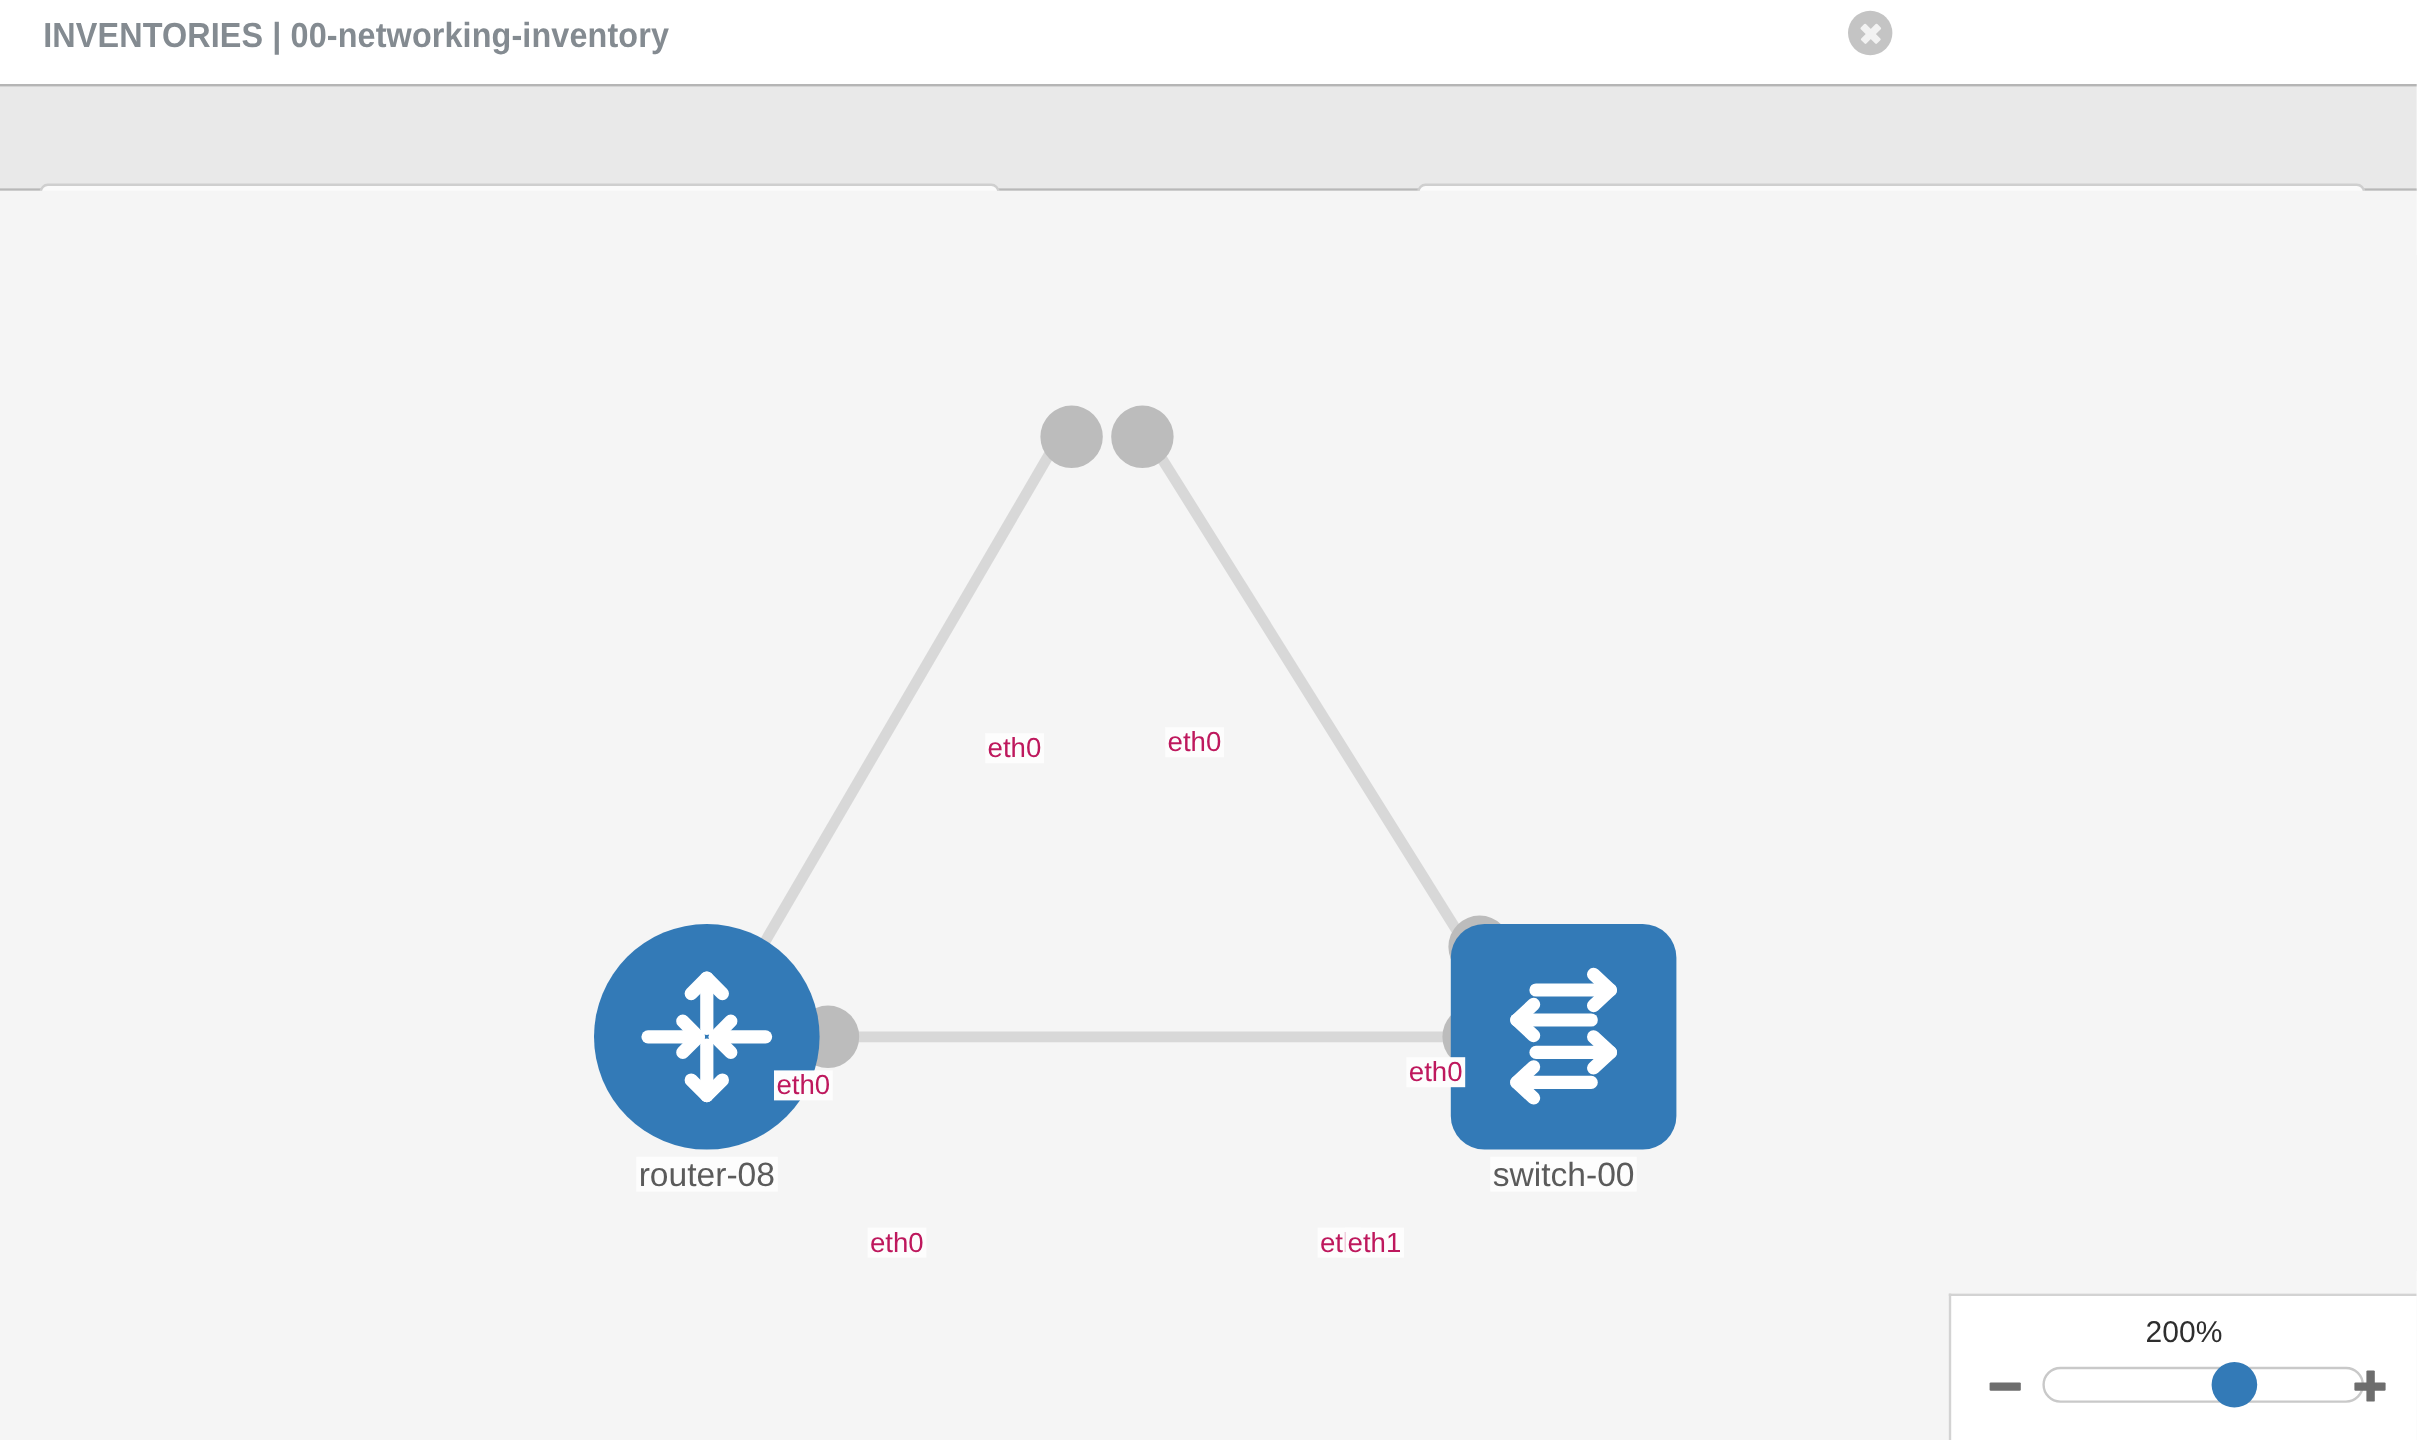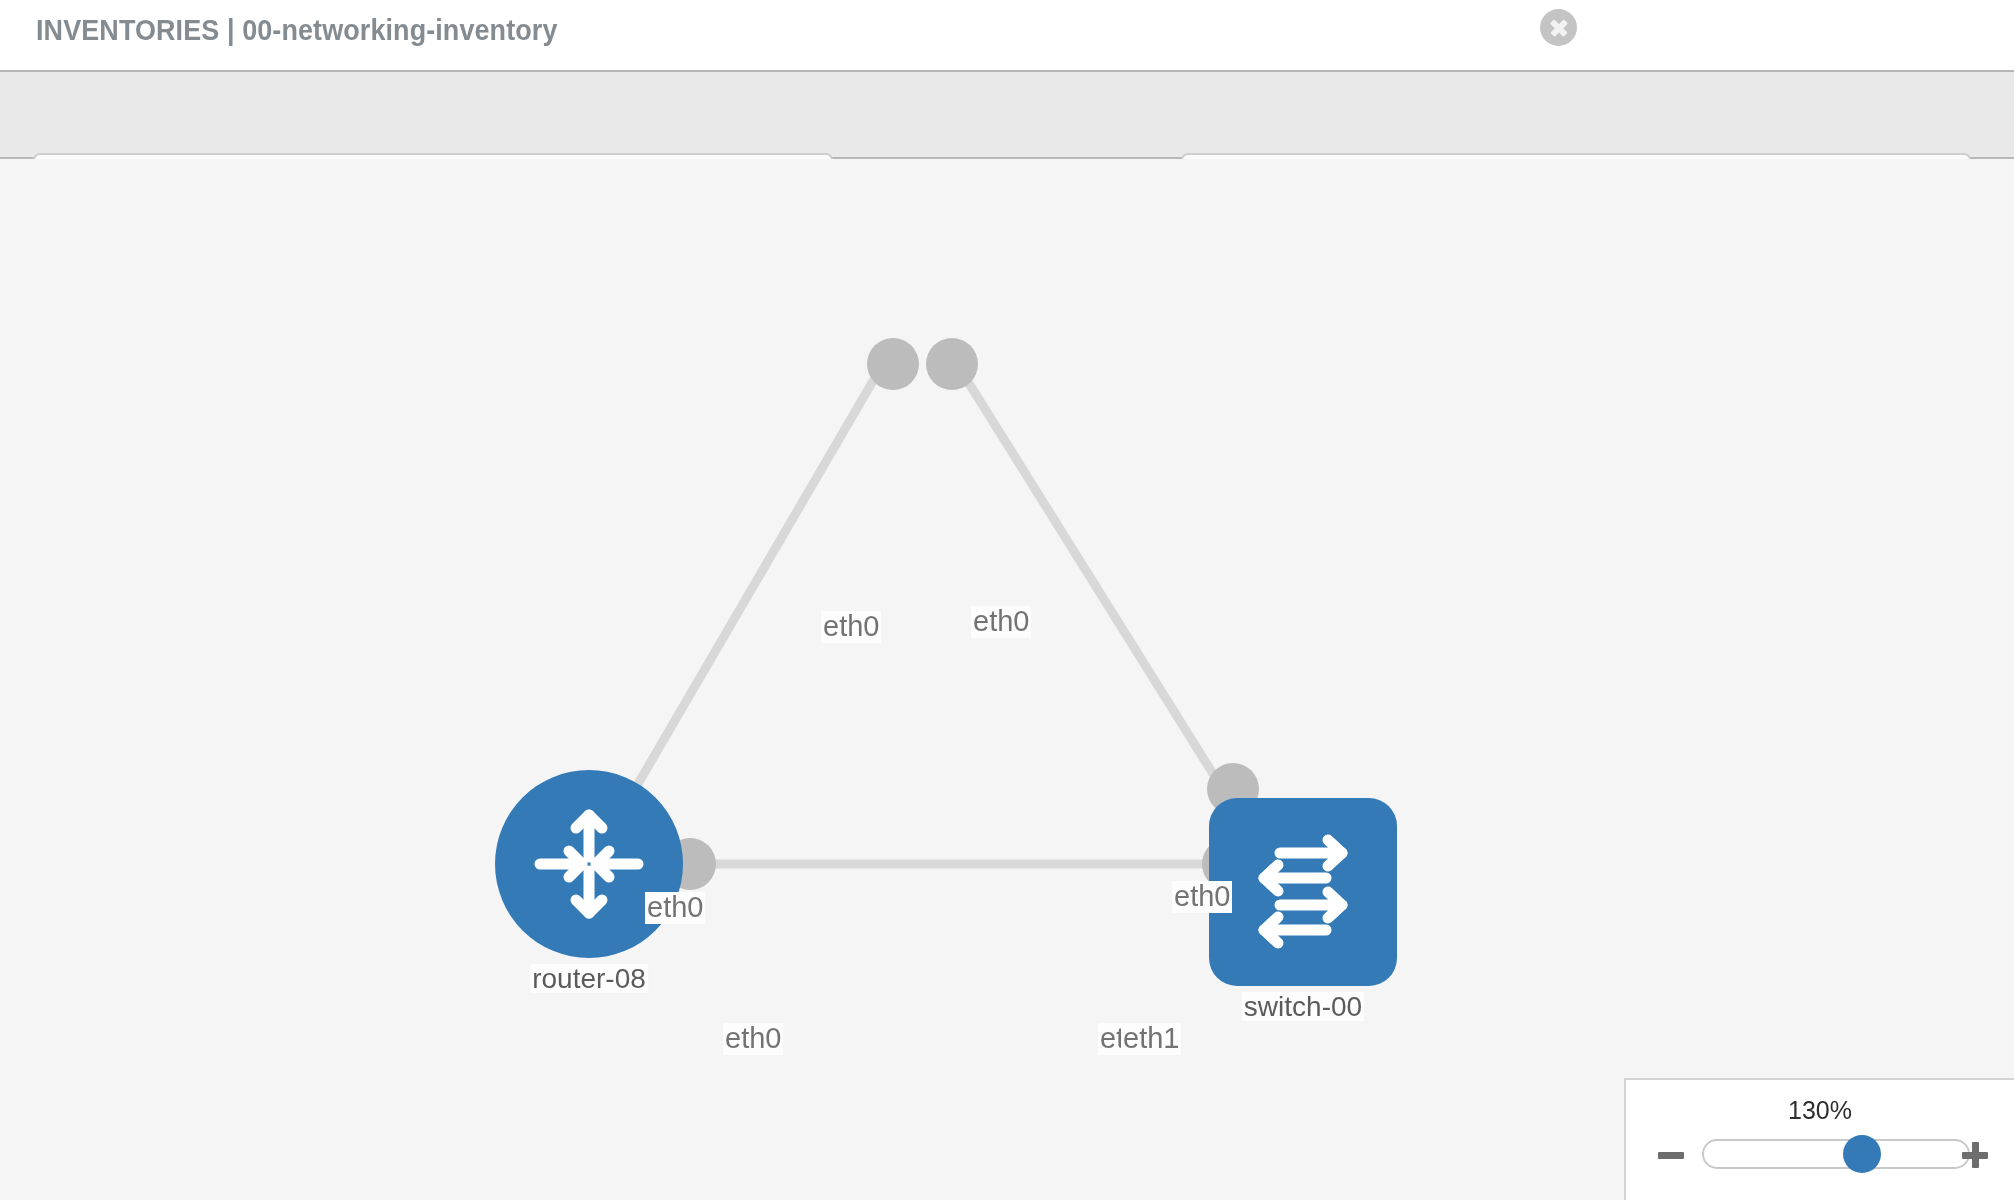--- a/index.html
+++ b/index.html
@@ -87,21 +87,21 @@
     position: absolute; background: #337ab7;
     display: flex; align-items: center; justify-content: center;
   }
   .node-label {
     position: absolute; left: 50%; transform: translateX(-50%);
     font-size: 28px; color: #5b5b5b; white-space: nowrap;
     background: #fdfdfd; padding: 0 2px; line-height: 1.05;
   }
   .edge-label {
     position: absolute;
-    font-size: 29px; color: #737373; white-space: nowrap;
+    font-size: 23px; color: #be185d; white-space: nowrap;
     background: #fdfdfd; padding: 0 2px; line-height: 1.1;
   }
 
   
   #node-host .node-shape {
     width: 188px; height: 110px; border-radius: 26px; left: 0; top: 0;
   }
   
   #node-router .node-shape {
     width: 188px; height: 188px; border-radius: 50%; left: 0; top: 0;
@@ -220,21 +220,21 @@
             <polyline points="39,46 52,59 39,72"></polyline>
 
             <line x1="108" y1="59" x2="66" y2="59"></line>
             <polyline points="79,46 66,59 79,72"></polyline>
           </g>
         </svg>
       </div>
       <div class="node-label" style="top:194px;">router-08</div>
     </div>
 
-    <div class="node" id="node-switch" style="left:1209px; top:611px; width:188px; height:188px;margin-top:28px;">
+    <div class="node" id="node-switch" style="left:1209px; top:611px; width:188px; height:188px;">
       <div class="node-shape">
         <svg width="118" height="118" viewBox="0 0 118 118" xmlns="http://www.w3.org/2000/svg">
           <g stroke="#ffffff" stroke-width="11" stroke-linecap="round" stroke-linejoin="round" fill="none">
 
             <line x1="36" y1="20" x2="98" y2="20"></line>
             <polyline points="84,7 98,20 84,33"></polyline>
 
             <line x1="82" y1="45" x2="20" y2="45"></line>
             <polyline points="34,32 20,45 34,58"></polyline>
 
@@ -251,21 +251,21 @@
 
     <div class="edge-label" style="left:821px; top:452px;">eth0</div>
     <div class="edge-label" style="left:971px; top:447px;">eth0</div>
     <div class="edge-label" style="left:645px; top:733px;">eth0</div>
     <div class="edge-label" style="left:1172px; top:722px;">eth0</div>
     <div class="edge-label" style="left:723px; top:864px;">eth0</div>
     <div class="edge-label" style="left:1098px; top:864px;">eth</div>
     <div class="edge-label" style="left:1121px; top:864px;">eth1</div>
 
     <div class="zoom-panel">
-      <div class="zoom-value">130%</div>
+      <div class="zoom-value">200%</div>
       <div class="zoom-minus">
         <span class="bar"></span>
       </div>
       <div class="zoom-track">
         <span class="zoom-thumb" id="zoom-thumb" style="left: 60%;"></span>
       </div>
       <div class="zoom-plus">
         <span class="bar-h"></span>
         <span class="bar-v"></span>
       </div>

